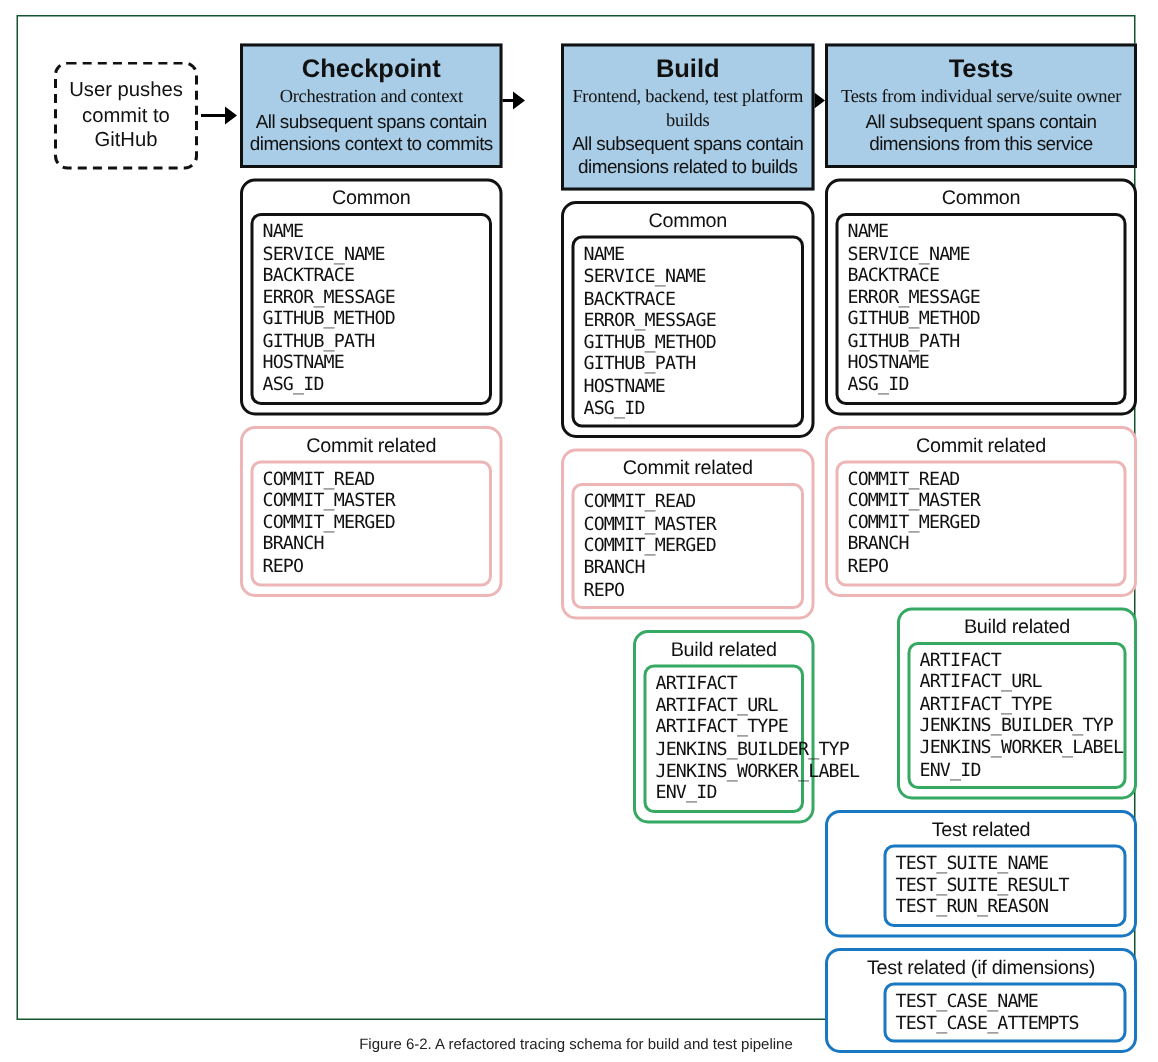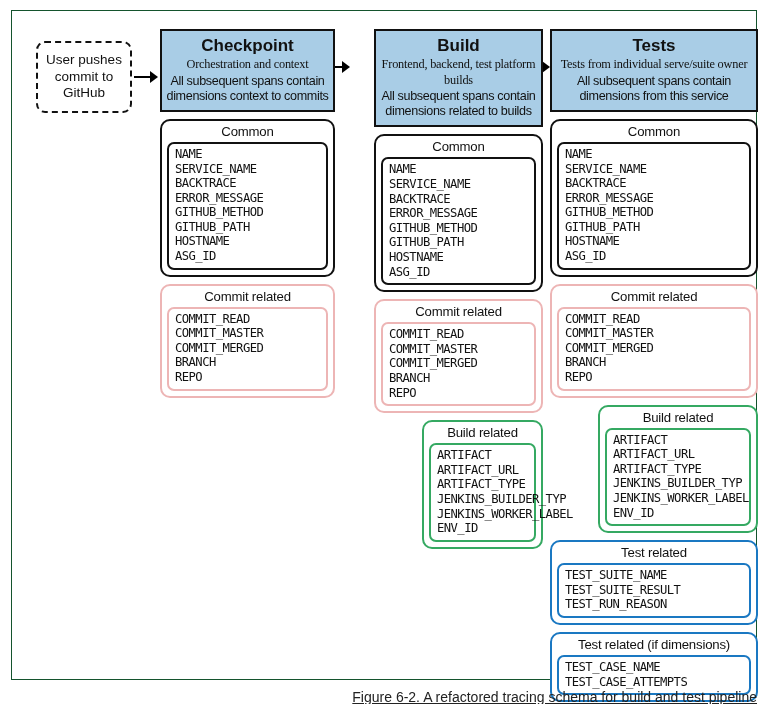--- a/index.html
+++ b/index.html
@@ -25,27 +25,26 @@
     border: 1px solid #14532d;
     box-sizing: border-box;
     background: #ffffff;
   }
 
   #figure-caption {
     position: absolute;
     left: 11px;
     top: 690px;
     width: 746px;
-    text-align: right;
-    font-size: 14px;
+    text-align: center;
+    font-size: 10px;
     color: #222;
     line-height: 14px;
     white-space: nowrap;
     overflow: hidden;
-    text-decoration: underline;
   }
 
   
   #source-node {
     position: absolute;
     left: 24px;
     top: 30px;
     width: 96px;
     height: 72px;
     border: 2.5px dashed #111;
@@ -164,21 +163,21 @@
   
   .theme-commit { border: 2.4px solid #edb5b5; }
   .theme-commit .attr-list { border: 2.0px solid #edb5b5; }
 
   
   .theme-build { border: 2.4px solid #35a962; margin-left: 48px; }
   .theme-build .attr-list { border: 2.0px solid #35a962; }
 
   
   .theme-test { border: 2.6px solid #1a78c2; }
-  .theme-test .attr-list { border: 2.2px solid #1a78c2; }
+  .theme-test .attr-list { border: 2.2px solid #1a78c2; margin-left: 32px; }
 </style>
 </head>
 <body>
 
 <div id="figure-frame">
 
   <div id="source-node">
     <div class="src-text">User pushes commit to GitHub</div>
   </div>
 

